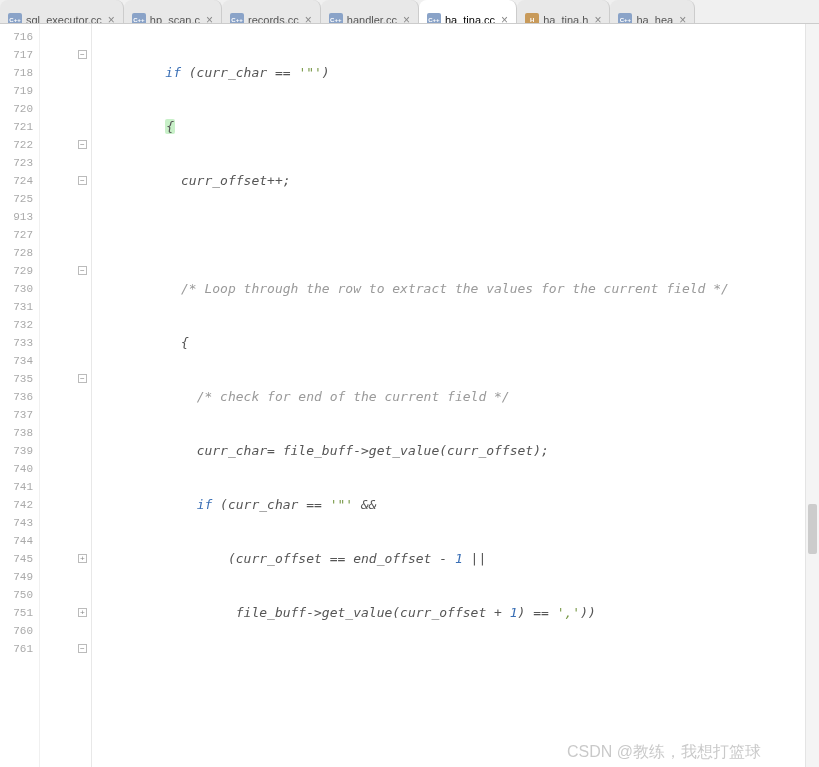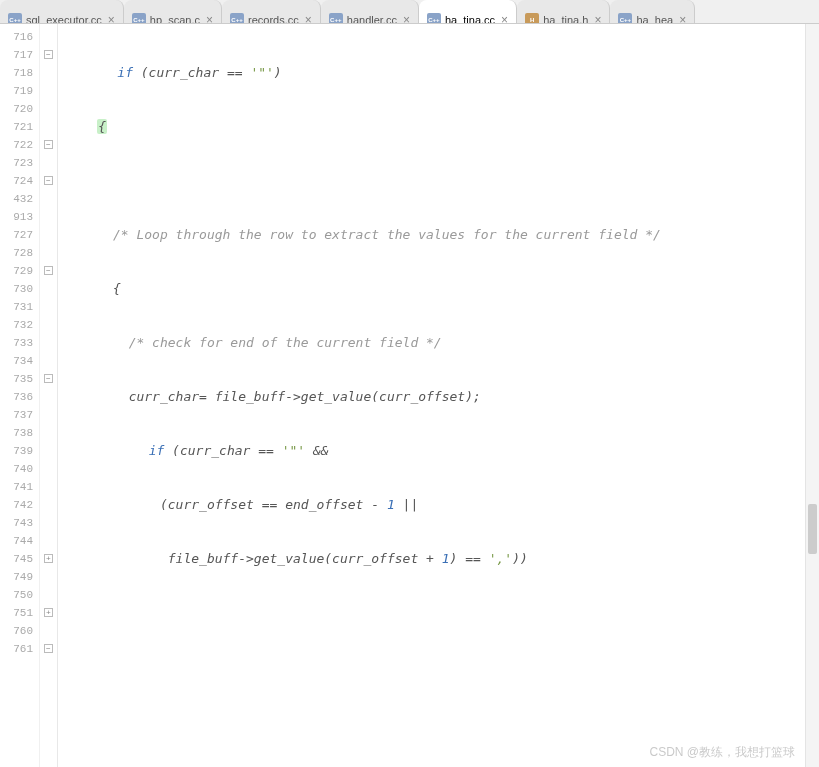--- a/index.html
+++ b/index.html
@@ -39,21 +39,21 @@
       border-radius: 2px;
       display: inline-flex;
       align-items: center;
       justify-content: center;
       font-size: 6px;
       color: #fff;
       font-weight: bold;
     }
     .tab-icon.header { background: #c89a5a; }
     .tab-close { margin-left: 6px; color: #888; font-size: 12px; }
-    .editor { display: flex; flex: 1; overflow: hidden; }
+    .editor { display: flex; flex: 1; overflow: hidden; gap: 34px; }
     .gutter {
       width: 40px;
       background: #fff;
       color: #aaa;
       text-align: right;
       padding: 4px 6px 4px 0;
       font-size: 11px;
       line-height: 18px;
       user-select: none;
       border-right: 1px solid #f0f0f0;
@@ -80,32 +80,32 @@
       flex: 1;
       padding: 4px 0 4px 8px;
       line-height: 18px;
       white-space: pre;
       font-family: 'Consolas', 'Monaco', monospace;
       font-style: italic;
       color: #555;
       position: relative;
     }
     .code .line { height: 18px; }
-    .kw { color: #3a6fb5; font-weight: 500; margin-left: 20px; }
+    .kw { color: #3a6fb5; font-weight: 500; }
     .cm { color: #9a9a9a; }
     .num { color: #3a6fb5; }
     .str { color: #7a9a4a; }
     .hi-brace { background: #c8f0c8; padding: 0 1px; border-radius: 2px; }
     .watermark {
       position: absolute;
       bottom: 6px;
       right: 10px;
       color: rgba(120,120,120,0.4);
       font-family: sans-serif;
-      font-size: 12px;
+      font-size: 16px;
       font-style: normal;
       margin-top: 24px;
     }
     .scrollbar {
       width: 14px;
       background: #f4f4f4;
       border-left: 1px solid #e4e4e4;
       position: relative;
     }
     .scroll-thumb {
@@ -161,21 +161,21 @@
     <div class="gutter" id="gutter">
         <div>716</div>
         <div>717</div>
         <div>718</div>
         <div>719</div>
         <div>720</div>
         <div>721</div>
         <div>722</div>
         <div>723</div>
         <div>724</div>
-        <div>432</div>
+        <div>725</div>
         <div>913</div>
         <div>727</div>
         <div>728</div>
         <div>729</div>
         <div>730</div>
         <div>731</div>
         <div>732</div>
         <div>733</div>
         <div>734</div>
         <div>735</div>
@@ -201,20 +201,21 @@
         <div class="fold-mark" style="top: 152px;">−</div>
         <div class="fold-mark" style="top: 242px;">−</div>
         <div class="fold-mark" style="top: 350px;">−</div>
         <div class="fold-mark" style="top: 530px;">+</div>
         <div class="fold-mark" style="top: 584px;">+</div>
         <div class="fold-mark" style="top: 620px;">−</div>
       </div>
     <div class="code" id="code">
       <div class="line">    <span class="kw">if</span><span> (curr_char == </span><span class="str">'"'</span><span>)</span></div>
       <div class="line">    <span class="hi-brace">{</span></div>
+      <div class="line">      <span>curr_offset++;</span></div>
       <div class="line"></div>
       <div class="line">      <span class="cm">/* Loop through the row to extract the values for the current field */</span></div>
       <div class="line">      <span>{</span></div>
       <div class="line">        <span class="cm">/* check for end of the current field */</span></div>
       <div class="line">        <span>curr_char= file_buff-&gt;get_value(curr_offset);</span></div>
       <div class="line">        <span class="kw">if</span><span> (curr_char == </span><span class="str">'"'</span><span> &amp;&amp;</span></div>
       <div class="line">            <span>(curr_offset == end_offset - </span><span class="num">1</span><span> ||</span></div>
       <div class="line">            <span> file_buff-&gt;get_value(curr_offset + </span><span class="num">1</span><span>) == </span><span class="str">','</span><span>))</span></div>
       <div class="line">        </div>
       

